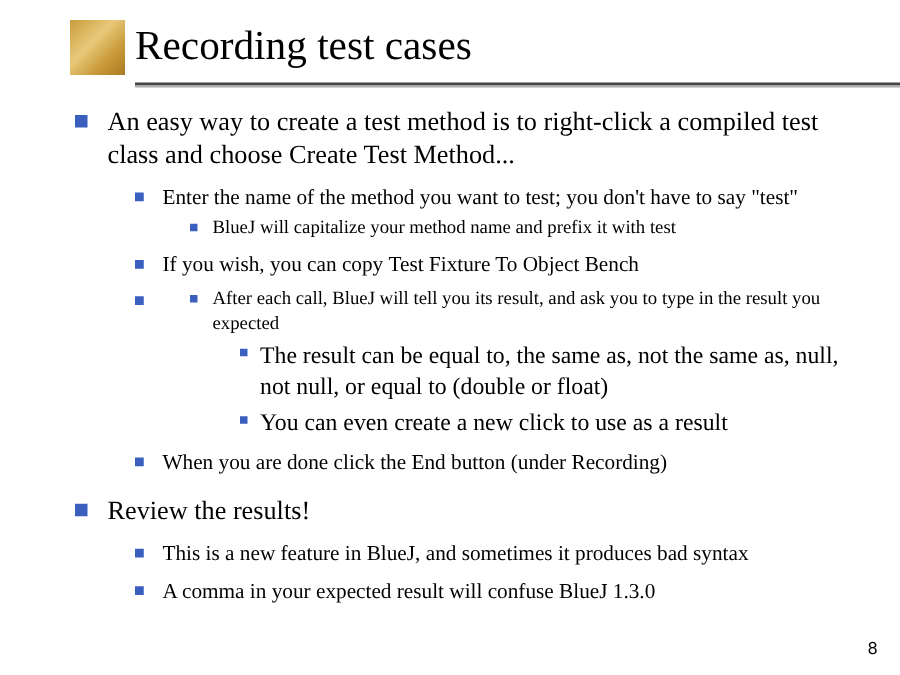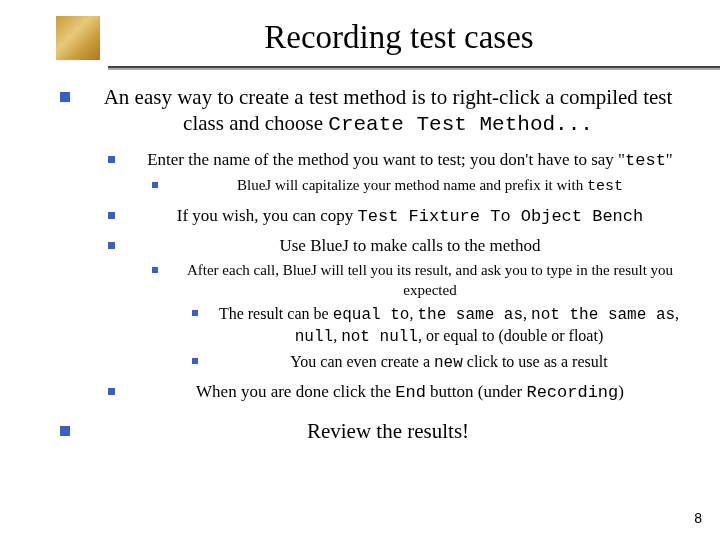--- a/index.html
+++ b/index.html
@@ -11,21 +11,20 @@
     font-family: Georgia, "Times New Roman", serif;
     color: #000;
     overflow: hidden;
   }
   .slide {
     position: relative;
     width: 720px;
     height: 540px;
     box-sizing: border-box;
     padding: 18px 30px 20px 60px;
-    text-align: center;
   }
   .title-wrap {
     position: relative;
     margin-left: 48px;
     margin-bottom: 22px;
   }
   .title-wrap::before {
     content: "";
     position: absolute;
     left: -52px;
@@ -44,21 +43,21 @@
     background: #444;
     box-shadow: 0 2px 0 #aaa;
   }
   h1.title {
     margin: 0;
     font-weight: normal;
     font-size: 33px;
     line-height: 1.2;
     padding-bottom: 4px;
   }
-  .sans { font-family: Liberation Mono, monospace; }
+  .sans { font-family: Liberation Serif, serif; }
   .italic { }
 
   ul {
     list-style: none;
     margin: 0;
     padding: 0;
   }
   li { position: relative; }
 
   
@@ -118,21 +117,21 @@
     width: 6px;
     height: 6px;
     background: #3a5fbf;
   }
 
   
   ul.l4 {
     margin-top: 4px;
   }
   ul.l4 > li {
-    font-size: 16px;
+    font-size: 19px;
     line-height: 1.3;
     padding-left: 16px;
     margin-left: 22px;
     margin-bottom: 4px;
   }
   ul.l4 > li::before {
     content: "";
     position: absolute;
     left: 0;
     top: 6px;
@@ -170,21 +169,20 @@
           <ul class="l3">
             <li>
               <span>BlueJ will capitalize your method name and prefix it with </span><span class="sans">test</span>
             </li>
           </ul>
         </li>
         <li>
           <span>If you wish, you can copy </span><span class="sans">Test Fixture To Object Bench</span>
         </li>
         <li>
-          <span>Use BlueJ to make calls to the method</span>
           <ul class="l3">
             <li>
               <span>After each call, BlueJ will tell you its result, and ask you to type in the result you expected</span>
               <ul class="l4">
                 <li>
                   <span>The result can be </span><span class="sans">equal to</span><span>, </span><span class="sans">the same as</span><span>, </span><span class="sans">not the same as</span><span>, </span><span class="sans">null</span><span>, </span><span class="sans">not null</span><span>, or </span><span>equal to (double or float)</span>
                 </li>
                 <li>
                   <span>You can even create a </span><span class="sans">new</span><span> click to use as a result</span>
                 </li>
@@ -193,18 +191,26 @@
           </ul>
         </li>
         <li>
           <span>When you are done click the </span><span class="sans">End</span><span> button (under </span><span class="sans">Recording</span><span>)</span>
         </li>
       </ul>
     </li>
 
     <li>
       <span class="italic">Review the results!</span>
+      <ul class="l2">
+        <li>
+          <span>This is a new feature in BlueJ, and sometimes it produces bad syntax</span>
+        </li>
+        <li>
+          <span>A comma in your expected result </span><span class="italic">will</span><span> confuse BlueJ 1.3.0</span>
+        </li>
+      </ul>
     </li>
 
   </ul>
 
   <div class="pagenum">8</div>
 </div>
 
 </body></html>

